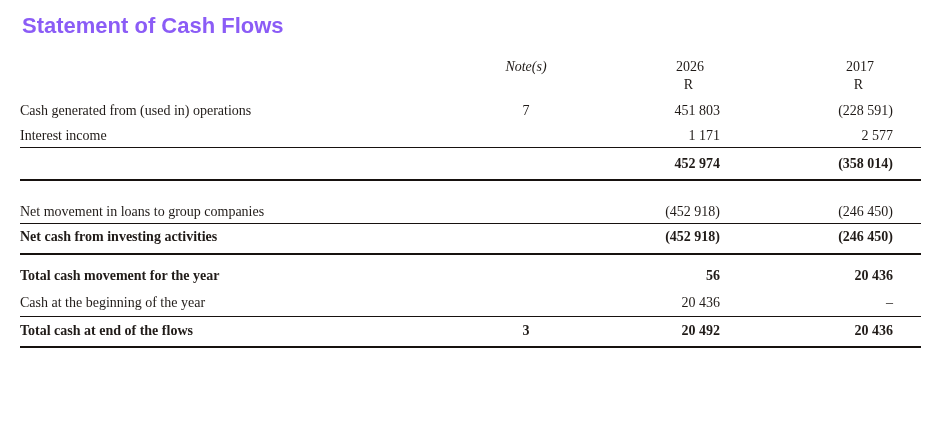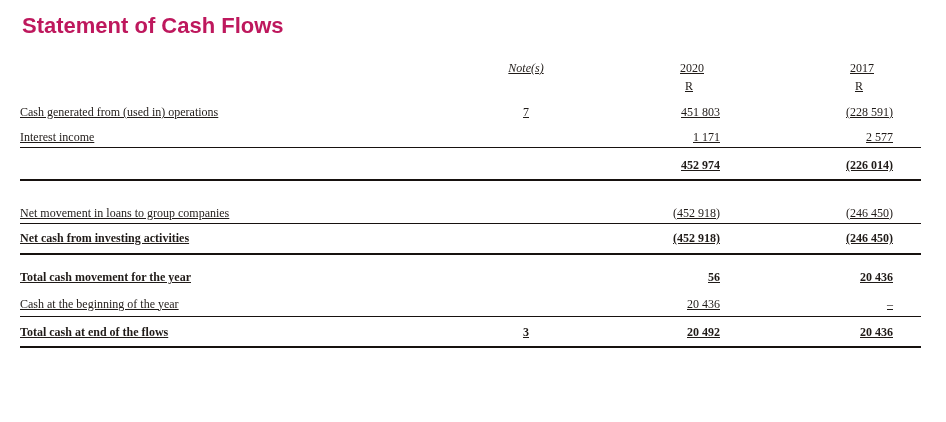--- a/index.html
+++ b/index.html
@@ -15,33 +15,32 @@
     color: #201b18;
     -webkit-font-smoothing: antialiased;
   }
   .page {
     padding: 13px 0 0 20px;
   }
   .title {
     font-family: "Liberation Sans", sans-serif;
     font-size: 22px;
     font-weight: bold;
-    color: #be185d;
+    color: #8b5cf6;
     margin: 0 0 0 2px;
     letter-spacing: 0px;
     line-height: 26px;
   }
   table.cashflow {
     border-collapse: collapse;
     table-layout: fixed;
     width: 901px;
-    font-size: 12px;
+    font-size: 14px;
     line-height: 1.0;
     margin-top: 1px;
-    text-decoration: underline;
   }
   col.c-label { width: 441px; }
   col.c-note  { width: 130px; }
   col.c-2018  { width: 140px; }
   col.c-2017  { width: 190px; }
 
   td {
     padding: 0;
     vertical-align: bottom;
     white-space: nowrap;
@@ -91,21 +90,21 @@
       <col class="c-label">
       <col class="c-note">
       <col class="c-2018">
       <col class="c-2017">
     </colgroup>
     <tbody>
 
       <tr class="rh1">
         <td></td>
         <td class="th-note">Note(s)</td>
-        <td class="th-2018">2020</td>
+        <td class="th-2018">2026</td>
         <td class="th-2017">2017</td>
       </tr>
       <tr class="rh2">
         <td></td>
         <td></td>
         <td class="th-r18">R</td>
         <td class="th-r17">R</td>
       </tr>
 
       <tr class="item ri1">
@@ -117,21 +116,21 @@
       <tr class="item ri2 thin">
         <td>Interest income</td>
         <td class="note"></td>
         <td class="n18">1 171</td>
         <td class="n17">2 577</td>
       </tr>
       <tr class="total rt1 thick">
         <td></td>
         <td class="note"></td>
         <td class="n18">452 974</td>
-        <td class="n17">(226 014)</td>
+        <td class="n17">(358 014)</td>
       </tr>
 
       <tr class="rg1">
         <td colspan="4"></td>
       </tr>
 
       <tr class="item ri3 thin">
         <td>Net movement in loans to group companies</td>
         <td class="note"></td>
         <td class="n18">(452 918)</td>

